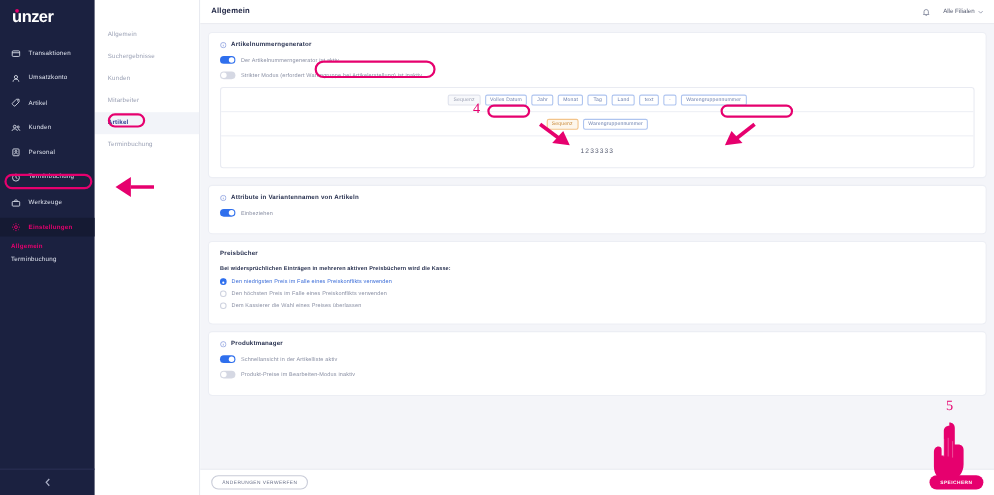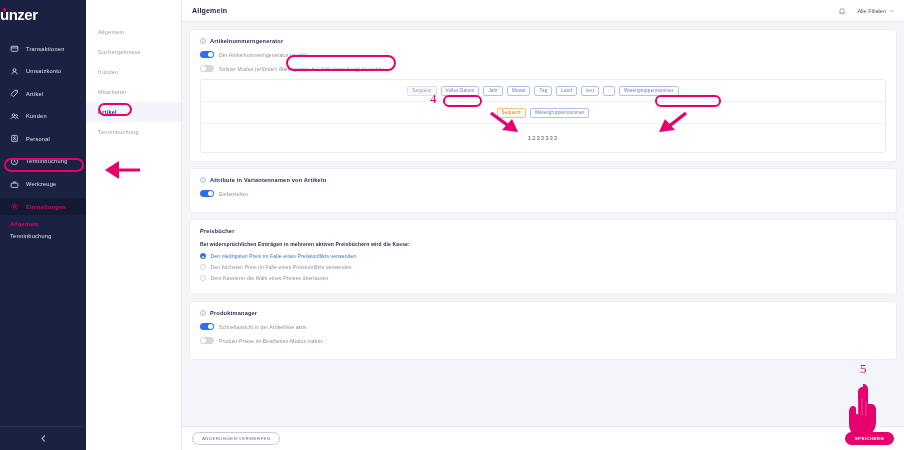--- a/index.html
+++ b/index.html
@@ -13,21 +13,21 @@
 
   
   .sidebar {
     width: 86px; height: 450px;
     background: #1b2140;
     flex: 0 0 86px;
     position: relative;
     color: #e9ecf5;
   }
   .logo-wrap {
-    height: 30px; display: flex; align-items: center; 
+    height: 30px; display: flex; align-items: center; padding-left: 11px;
   }
   .nav-list { margin-top: 10px; }
   .nav-item {
     display: flex; align-items: center; gap: 7px;
     height: 17px; padding-left: 10px; margin-bottom: 5.6px;
     font-size: 5.6px; letter-spacing: .25px; color: #dfe3ee;
     cursor: pointer;
   }
   .nav-item .ic { width: 9px; height: 9px; flex: 0 0 9px; display:block; }
   .nav-item.active { color: #e6006e; font-weight: bold; background: #151a33; }

